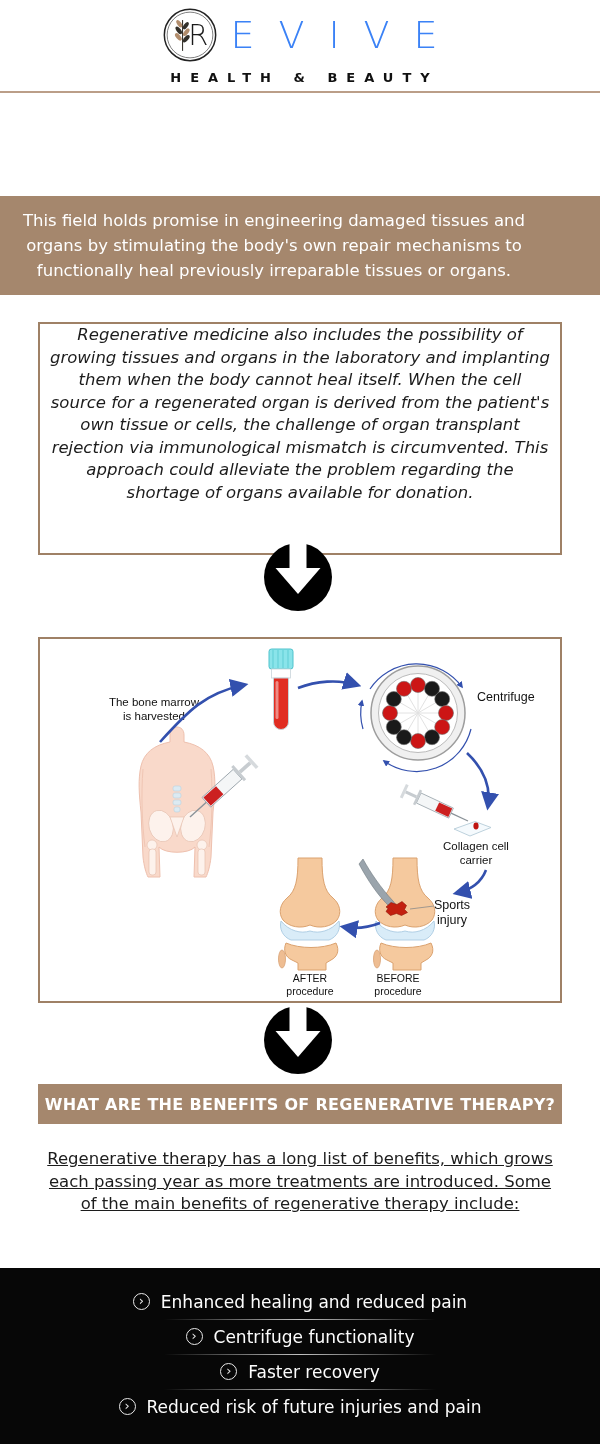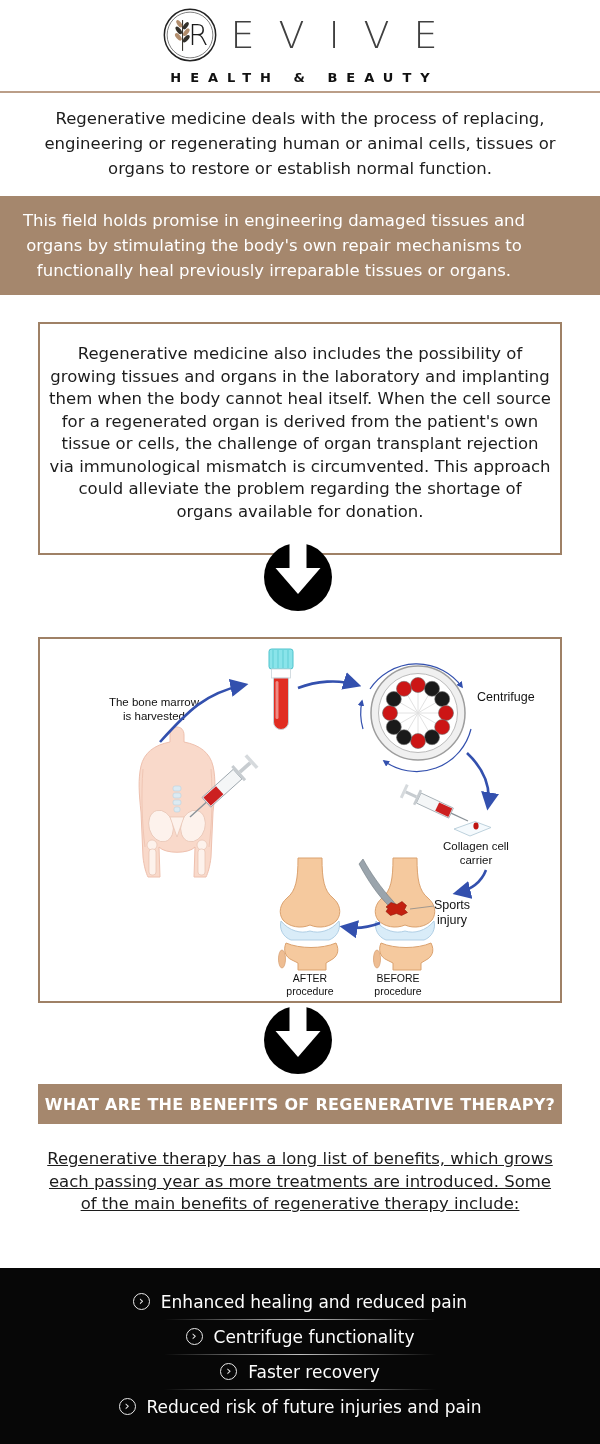--- a/index.html
+++ b/index.html
@@ -6,32 +6,32 @@
   html,body { background:#ffffff; }
   .page {
     position:relative; width:600px; height:1444px; margin:0 auto;
     background:#ffffff; overflow:hidden;
     font-family:"DejaVu Sans","Liberation Sans",sans-serif; color:#1d1d1d;
   }
   
   .logo-wrap { position:absolute; top:7px; left:0; right:0; display:flex; flex-direction:column; align-items:center; }
   .logo-row { display:flex; align-items:center; }
   .logo-circle { width:56px; height:56px; margin-right:12px; }
-  .brand { font-size:38px; font-weight:300; letter-spacing:24px; color:#404040; margin-right:-24px; }
+  .brand { font-size:38px; font-weight:300; letter-spacing:24px; color:#3b82f6; margin-right:-24px; }
   .tagline { margin-top:7px; font-size:13px; font-weight:700; letter-spacing:9px; margin-right:-9px; color:#111; }
   .topline { position:absolute; top:91px; left:0; right:0; height:2px; background:#bb9e88; }
   
   .intro { position:absolute; top:106px; left:28px; right:28px; text-align:center;
            font-size:16.5px; line-height:25px; font-weight:500; color:#1c1c1c; }
   .banner1 { position:absolute; top:196px; left:0; right:0; height:99px; background:#a5876d;
              display:flex; align-items:center; }
   .banner1 p { width:548px; text-align:center; color:#ffffff; font-size:16.5px; line-height:25px; font-weight:500; }
   .box1 { position:absolute; top:322px; left:38px; width:524px; height:233px; background:#fff;
           border:2px solid #9f8166; display:flex; justify-content:center; }
-  .box1 p { width:502px; padding-top:19px; text-align:center; font-size:16.5px; line-height:22.5px; font-weight:500; color:#1c1c1c; }
+  .box1 p { width:502px; text-align:center; font-size:16.5px; line-height:22.5px; font-weight:500; color:#1c1c1c;font-style:italic; }
   
   .arrow-badge { position:absolute; left:263px; width:70px; height:70px; }
   .arrow-badge.a1 { top:542px; }
   .arrow-badge.a2 { top:1005px; }
   
   .diagram-box { position:absolute; top:637px; left:38px; width:524px; height:366px;
                  border:2px solid #9f8166; background:#fff; }
   .diagram-box svg { display:block; width:520px; height:362px; }
   .dlabel { font-family:"Liberation Sans",sans-serif; fill:#111; }
   
@@ -71,21 +71,20 @@
           <ellipse cx="26" cy="34" rx="2.3" ry="4.8" transform="rotate(40 26 34)" fill="#33302a"></ellipse>
         </g>
         <text x="28" y="41" font-family="DejaVu Sans, sans-serif" font-size="31" font-weight="300" fill="#1a1a1a">R</text>
       </svg>
       <span class="brand">EVIVE</span>
     </div>
     <div class="tagline">HEALTH &amp; BEAUTY</div>
   </div>
   <div class="topline"></div>
 
-  <p class="intro">Regenerative medicine deals with the process of replacing, engineering or regenerating human or animal cells, tissues or organs to restore or establish normal function.</p>
 
   <div class="banner1">
     <p>This field holds promise in engineering damaged tissues and organs by stimulating the body's own repair mechanisms to functionally heal previously irreparable tissues or organs.</p>
   </div>
 
   <div class="box1">
     <p>Regenerative medicine also includes the possibility of growing tissues and organs in the laboratory and implanting them when the body cannot heal itself. When the cell source for a regenerated organ is derived from the patient's own tissue or cells, the challenge of organ transplant rejection via immunological mismatch is circumvented. This approach could alleviate the problem regarding the shortage of organs available for donation.</p>
   </div>
 
   <svg class="arrow-badge a1" viewBox="0 0 70 70">

